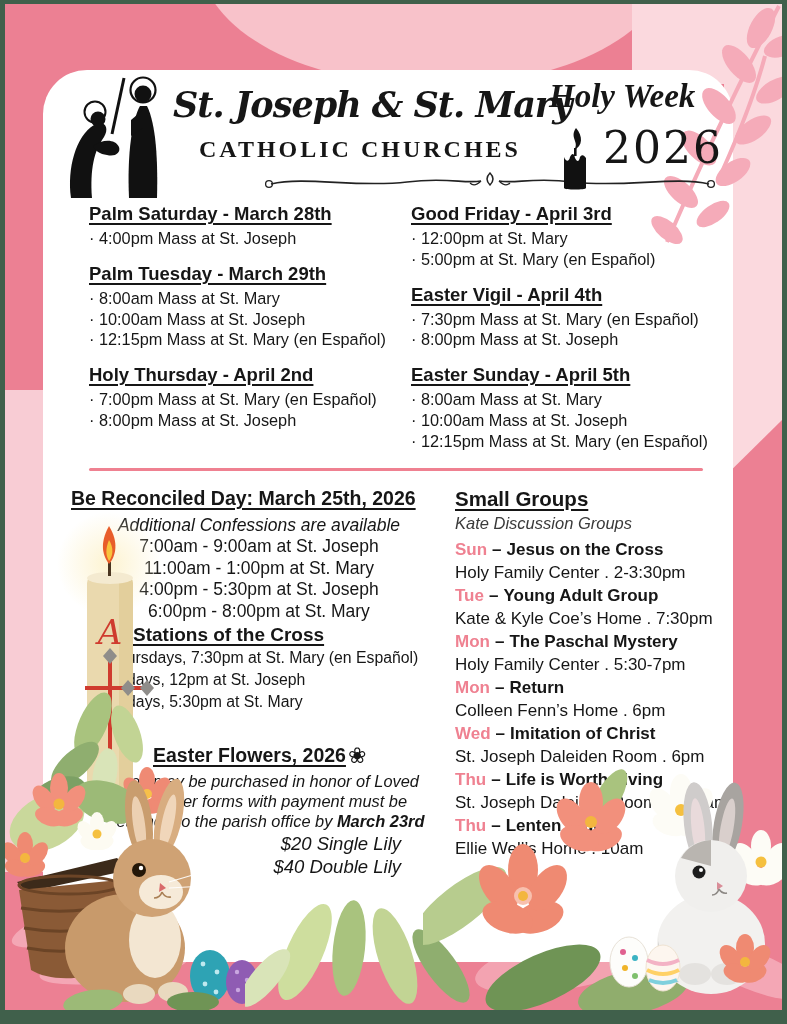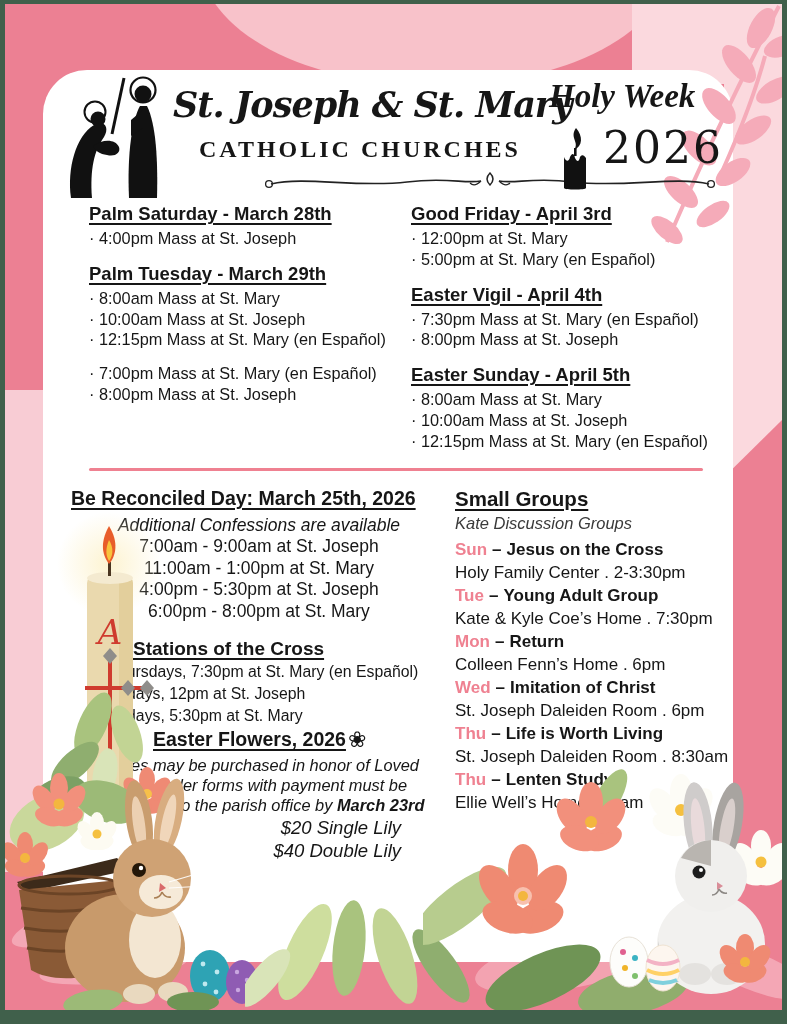--- a/index.html
+++ b/index.html
@@ -47,24 +47,24 @@
   .sched-sec h3{font-size:18.5px;line-height:24px;margin-bottom:2px;
      text-decoration:underline;text-decoration-thickness:2px;text-underline-offset:3px}
   .sched-sec p{font-size:16.3px;line-height:20.8px}
   .divider{left:84px;top:464px;width:614px;height:3px;background:var(--accent-pink);border-radius:2px;z-index:4}
   
   .low-l{left:66px;top:482px;width:376px;z-index:4}
   .low-l h2{font-size:19.5px;line-height:25px;text-decoration:underline;
      text-decoration-thickness:2px;text-underline-offset:3px}
   .recon-sub{font-style:italic;font-size:17.5px;line-height:22px;text-align:center;margin-top:3px}
   .recon-time{font-size:17.5px;line-height:21.5px;text-align:center}
-  .stations{margin-top:14px}
+  .stations{margin-top:0}
   .stations h2{margin-left:62px;font-size:19px}
   .stations p{margin-left:28px;font-size:15.8px;line-height:22px}
-  .flowers{margin-top:0}
+  .flowers{margin-top:30px}
   .flowers h2{margin-left:82px;display:inline-block;font-size:19.5px}
   .flowers .doodle{font-size:22px;margin-left:2px;vertical-align:top}
   .flowers .body{margin:3px 0 2px 40px;width:314px;font-style:italic;font-size:16.4px;line-height:19.8px}
   .flowers .body b{font-style:italic}
   .price{font-style:italic;font-size:18.5px;line-height:22.5px;text-align:right;width:330px}
   
   .low-r{left:450px;top:482px;width:300px;z-index:4}
   .low-r h2{font-size:20.5px;line-height:26px;text-decoration:underline;
      text-decoration-thickness:2px;text-underline-offset:3px}
   .sg-sub{font-style:italic;font-size:16.5px;line-height:23px;margin-bottom:3px;color:#3a3a3a}
@@ -152,20 +152,21 @@
       <h3>Palm Saturday - March 28th</h3>
       <p>· 4:00pm Mass at St. Joseph</p>
     </div>
     <div class="sched-sec">
       <h3>Palm Tuesday - March 29th</h3>
       <p>· 8:00am  Mass at St. Mary</p>
       <p>· 10:00am  Mass at St. Joseph</p>
       <p>· 12:15pm  Mass at St. Mary (en Español)</p>
     </div>
     <div class="sched-sec">
+      <h3>Holy Thursday - April 2nd</h3>
       <p>· 7:00pm  Mass at St. Mary (en Español)</p>
       <p>· 8:00pm  Mass at St. Joseph</p>
     </div>
   </div>
   <div class="abs sched-col col-r">
     <div class="sched-sec">
       <h3>Good Friday - April 3rd</h3>
       <p>· 12:00pm  at St. Mary</p>
       <p>· 5:00pm  at St. Mary (en Español)</p>
     </div>
@@ -213,20 +214,24 @@
     <h2>Small Groups</h2>
     <p class="sg-sub">Kate Discussion Groups</p>
 
     <div>
       <p class="sg-title"><span class="day">Sun</span><span class="sep">–</span><span>Jesus on the Cross</span></p>
       <p class="sg-detail">Holy Family Center . 2-3:30pm</p>
     </div>
     <div>
       <p class="sg-title"><span class="day">Tue</span><span class="sep">–</span><span>Young Adult Group</span></p>
       <p class="sg-detail">Kate &amp; Kyle Coe’s Home . 7:30pm</p>
+    </div>
+    <div>
+      <p class="sg-title"><span class="day">Mon</span><span class="sep">–</span><span>The Paschal Mystery</span></p>
+      <p class="sg-detail">Holy Family Center . 5:30-7pm</p>
     </div>
     <div>
       <p class="sg-title"><span class="day">Mon</span><span class="sep">–</span><span>Return</span></p>
       <p class="sg-detail">Colleen Fenn’s Home . 6pm</p>
     </div>
     <div>
       <p class="sg-title"><span class="day">Wed</span><span class="sep">–</span><span>Imitation of Christ</span></p>
       <p class="sg-detail">St. Joseph Daleiden Room . 6pm</p>
     </div>
     <div>

